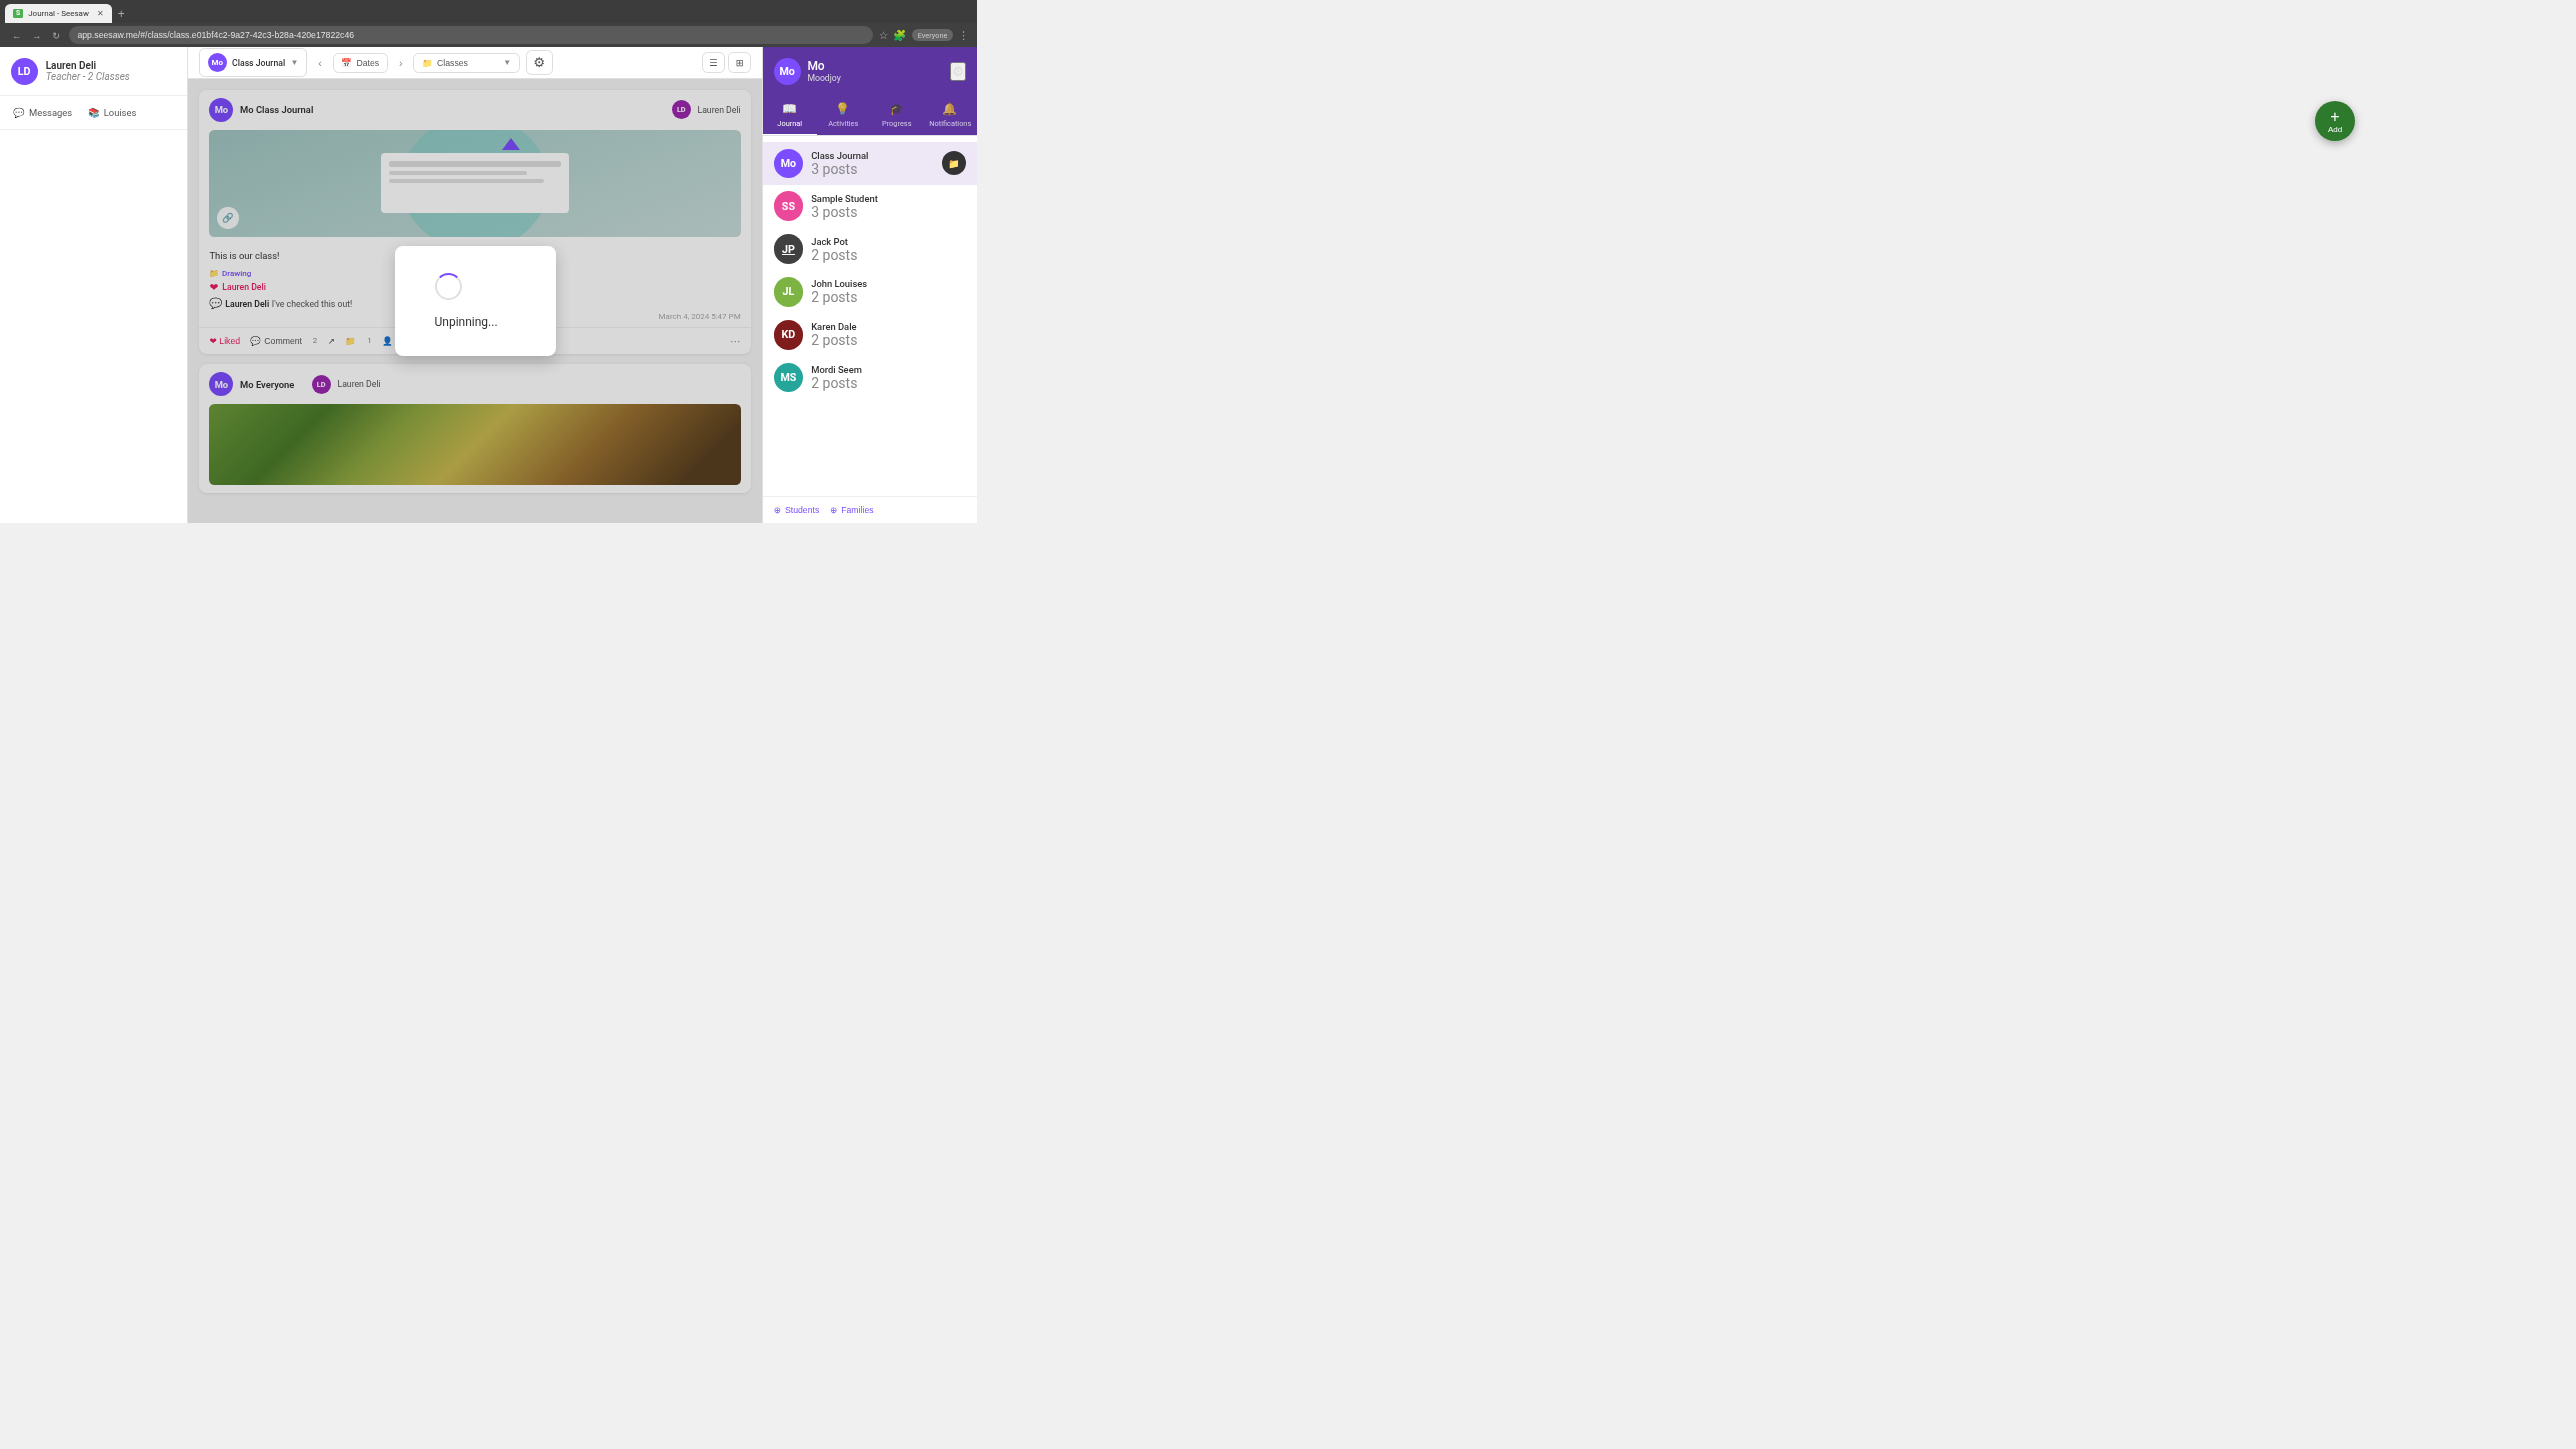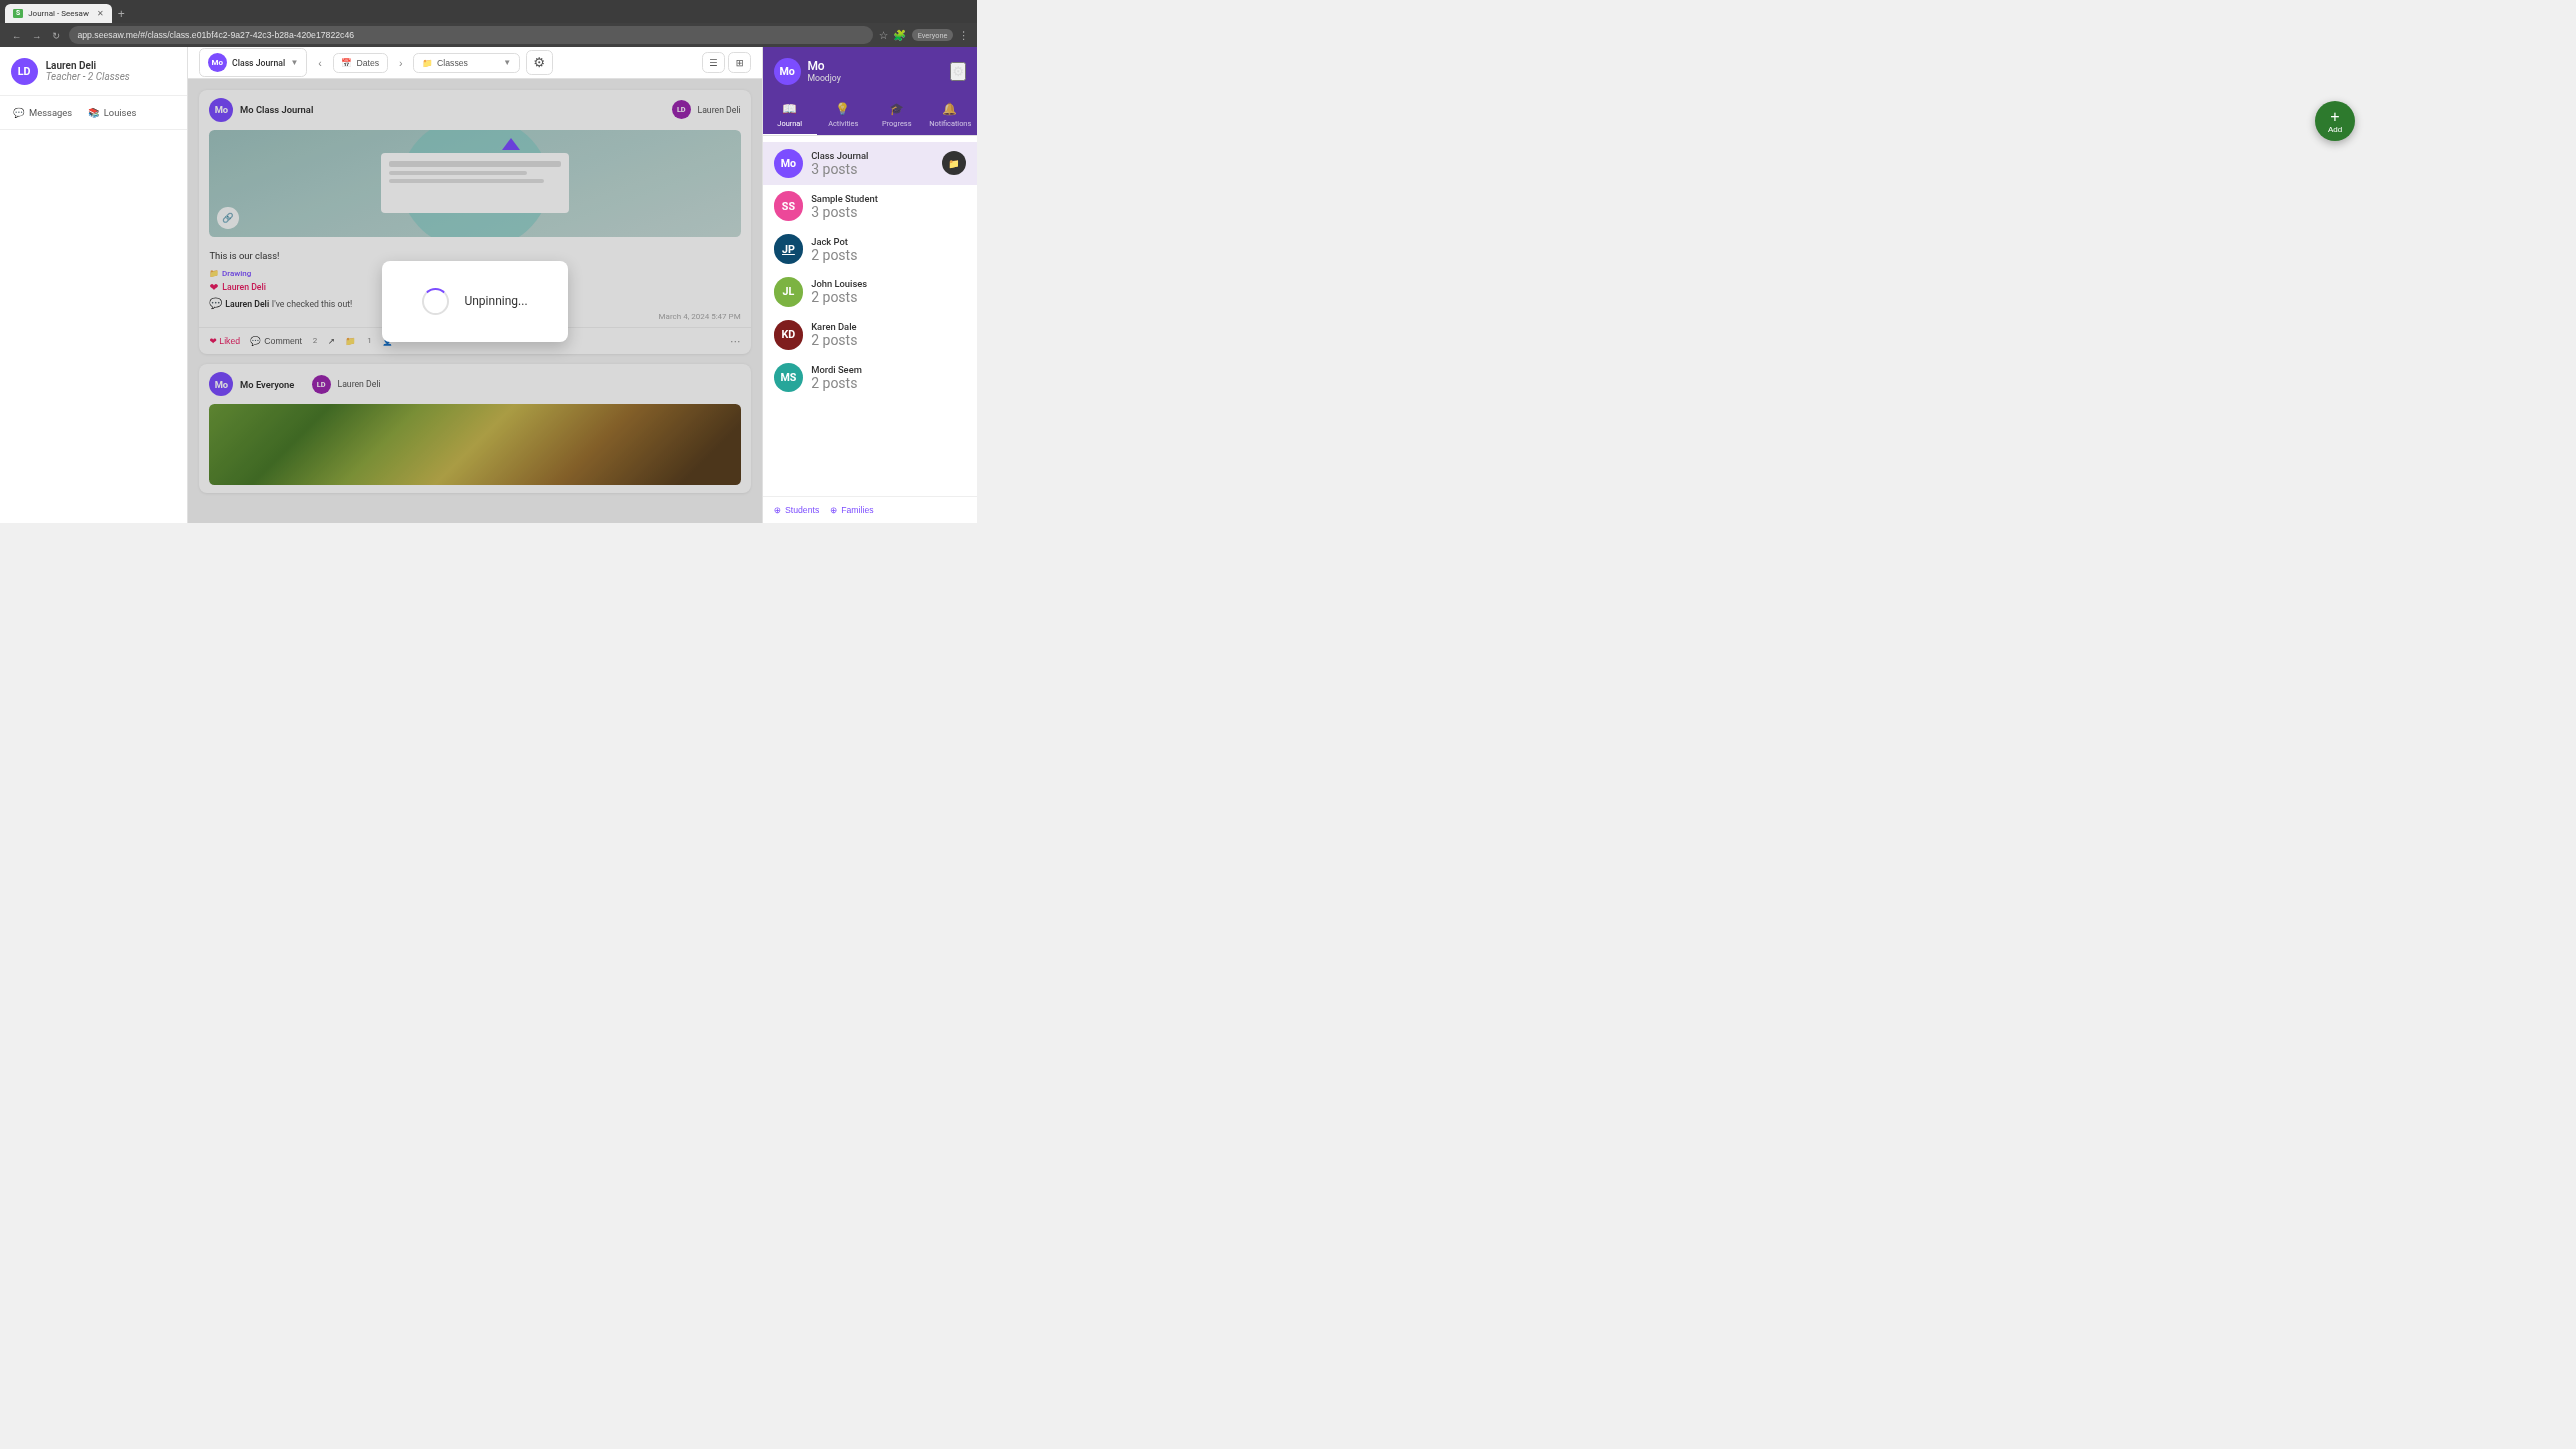--- a/index.html
+++ b/index.html
@@ -70,21 +70,21 @@
     .action-count { font-size: 8px; color: #888; }
     .action-more { margin-left: auto; color: #888; cursor: pointer; background: none; border: none; font-size: 10.7px; }
 
     
     .second-post { background: white; border-radius: 8px; margin-bottom: 10.7px; overflow: hidden; box-shadow: 0 0.7px 2.7px rgba(0,0,0,0.08); }
     .second-post-header { padding: 8px 10.7px; display: flex; align-items: center; gap: 6.7px; }
     .second-post-image { margin: 0 10.7px 8px; height: 81px; border-radius: 5.4px; overflow: hidden; background: linear-gradient(135deg, #b5c97a, #8fb85a, #c8b86a, #a07030); }
 
     
     .overlay { position: absolute; top: 0; left: 0; right: 0; bottom: 0; background: rgba(0,0,0,0.15); display: flex; align-items: center; justify-content: center; z-index: 100; }
-    .unpinning-dialog { background: white; border-radius: 8px; padding: 27px 40px; display: flex; flex-direction: row; align-items: center; gap: 15px; box-shadow: 0 5.4px 16px rgba(0,0,0,0.2); min-width: 161px; }
+    .unpinning-dialog { background: white; border-radius: 8px; padding: 27px 40px; display: flex; flex-direction: column; align-items: flex-start; gap: 15px; box-shadow: 0 5.4px 16px rgba(0,0,0,0.2); min-width: 161px; }
     .spinner { width: 27px; height: 27px; border: 2px solid #e0e0e0; border-top-color: #7c4dff; border-radius: 50%; animation: spin 0.8s linear infinite; }
     @keyframes spin { to { transform: rotate(360deg); } }
     .unpinning-text { font-size: 12px; color: #333; font-weight: 400; }
 
     
     .right-sidebar { width: 215px; background: white; border-left: 0.7px solid #e0e0e0; display: flex; flex-direction: column; }
     .right-header { background: #5c35a0; padding: 10.7px; display: flex; align-items: center; justify-content: space-between; }
     .right-user-info { display: flex; align-items: center; gap: 6.7px; }
     .right-avatar { width: 27px; height: 27px; border-radius: 50%; background: #7c4dff; display: flex; align-items: center; justify-content: center; color: white; font-size: 10.7px; font-weight: bold; }
     .right-name { color: white; font-size: 12px; font-weight: 500; }
@@ -322,21 +322,21 @@
         <div class="folder-icon-right">📁</div>
       </div>
       <div class="student-item">
         <div class="student-avatar" style="background:#ec4899;">SS</div>
         <div>
           <div class="student-name">Sample Student</div>
           <div class="student-posts">3 posts</div>
         </div>
       </div>
       <div class="student-item">
-        <div class="student-avatar" style="background:#0c4a6e;text-decoration:underline;">JP</div>
+        <div class="student-avatar" style="background:#404040;text-decoration:underline;">JP</div>
         <div>
           <div class="student-name">Jack Pot</div>
           <div class="student-posts">2 posts</div>
         </div>
       </div>
       <div class="student-item">
         <div class="student-avatar" style="background:#7cb342;">JL</div>
         <div>
           <div class="student-name">John Louises</div>
           <div class="student-posts">2 posts</div>

